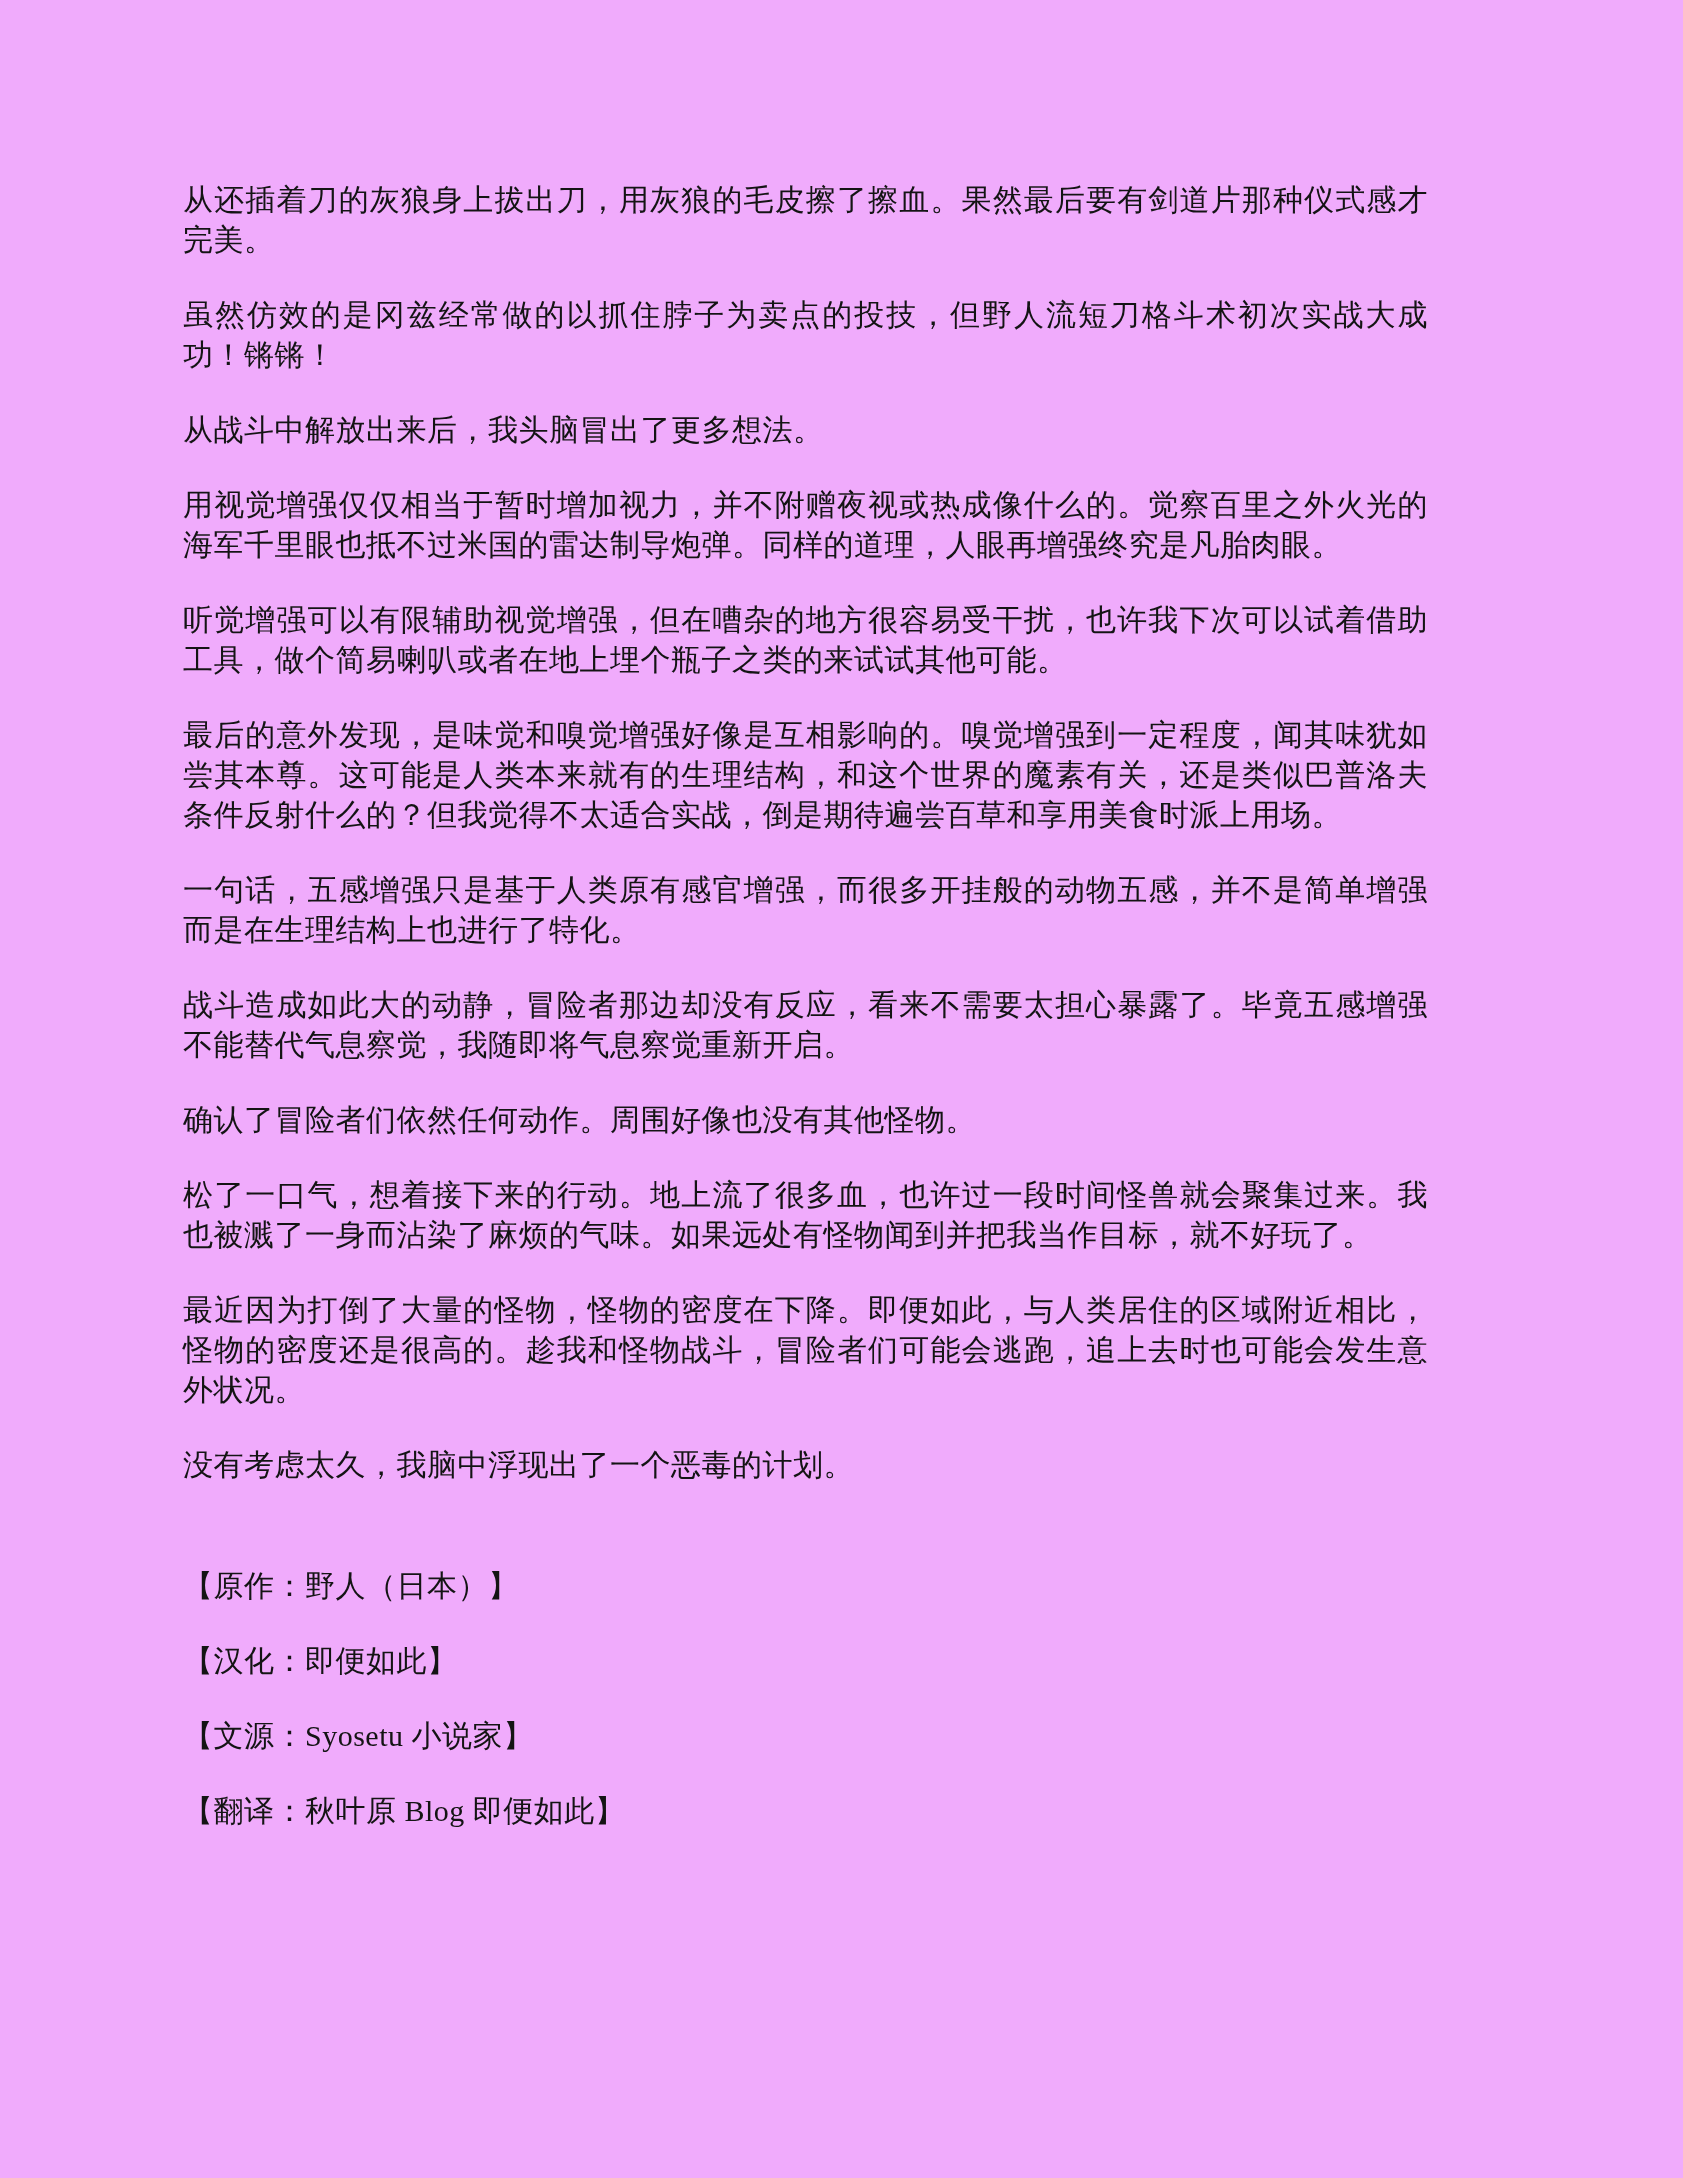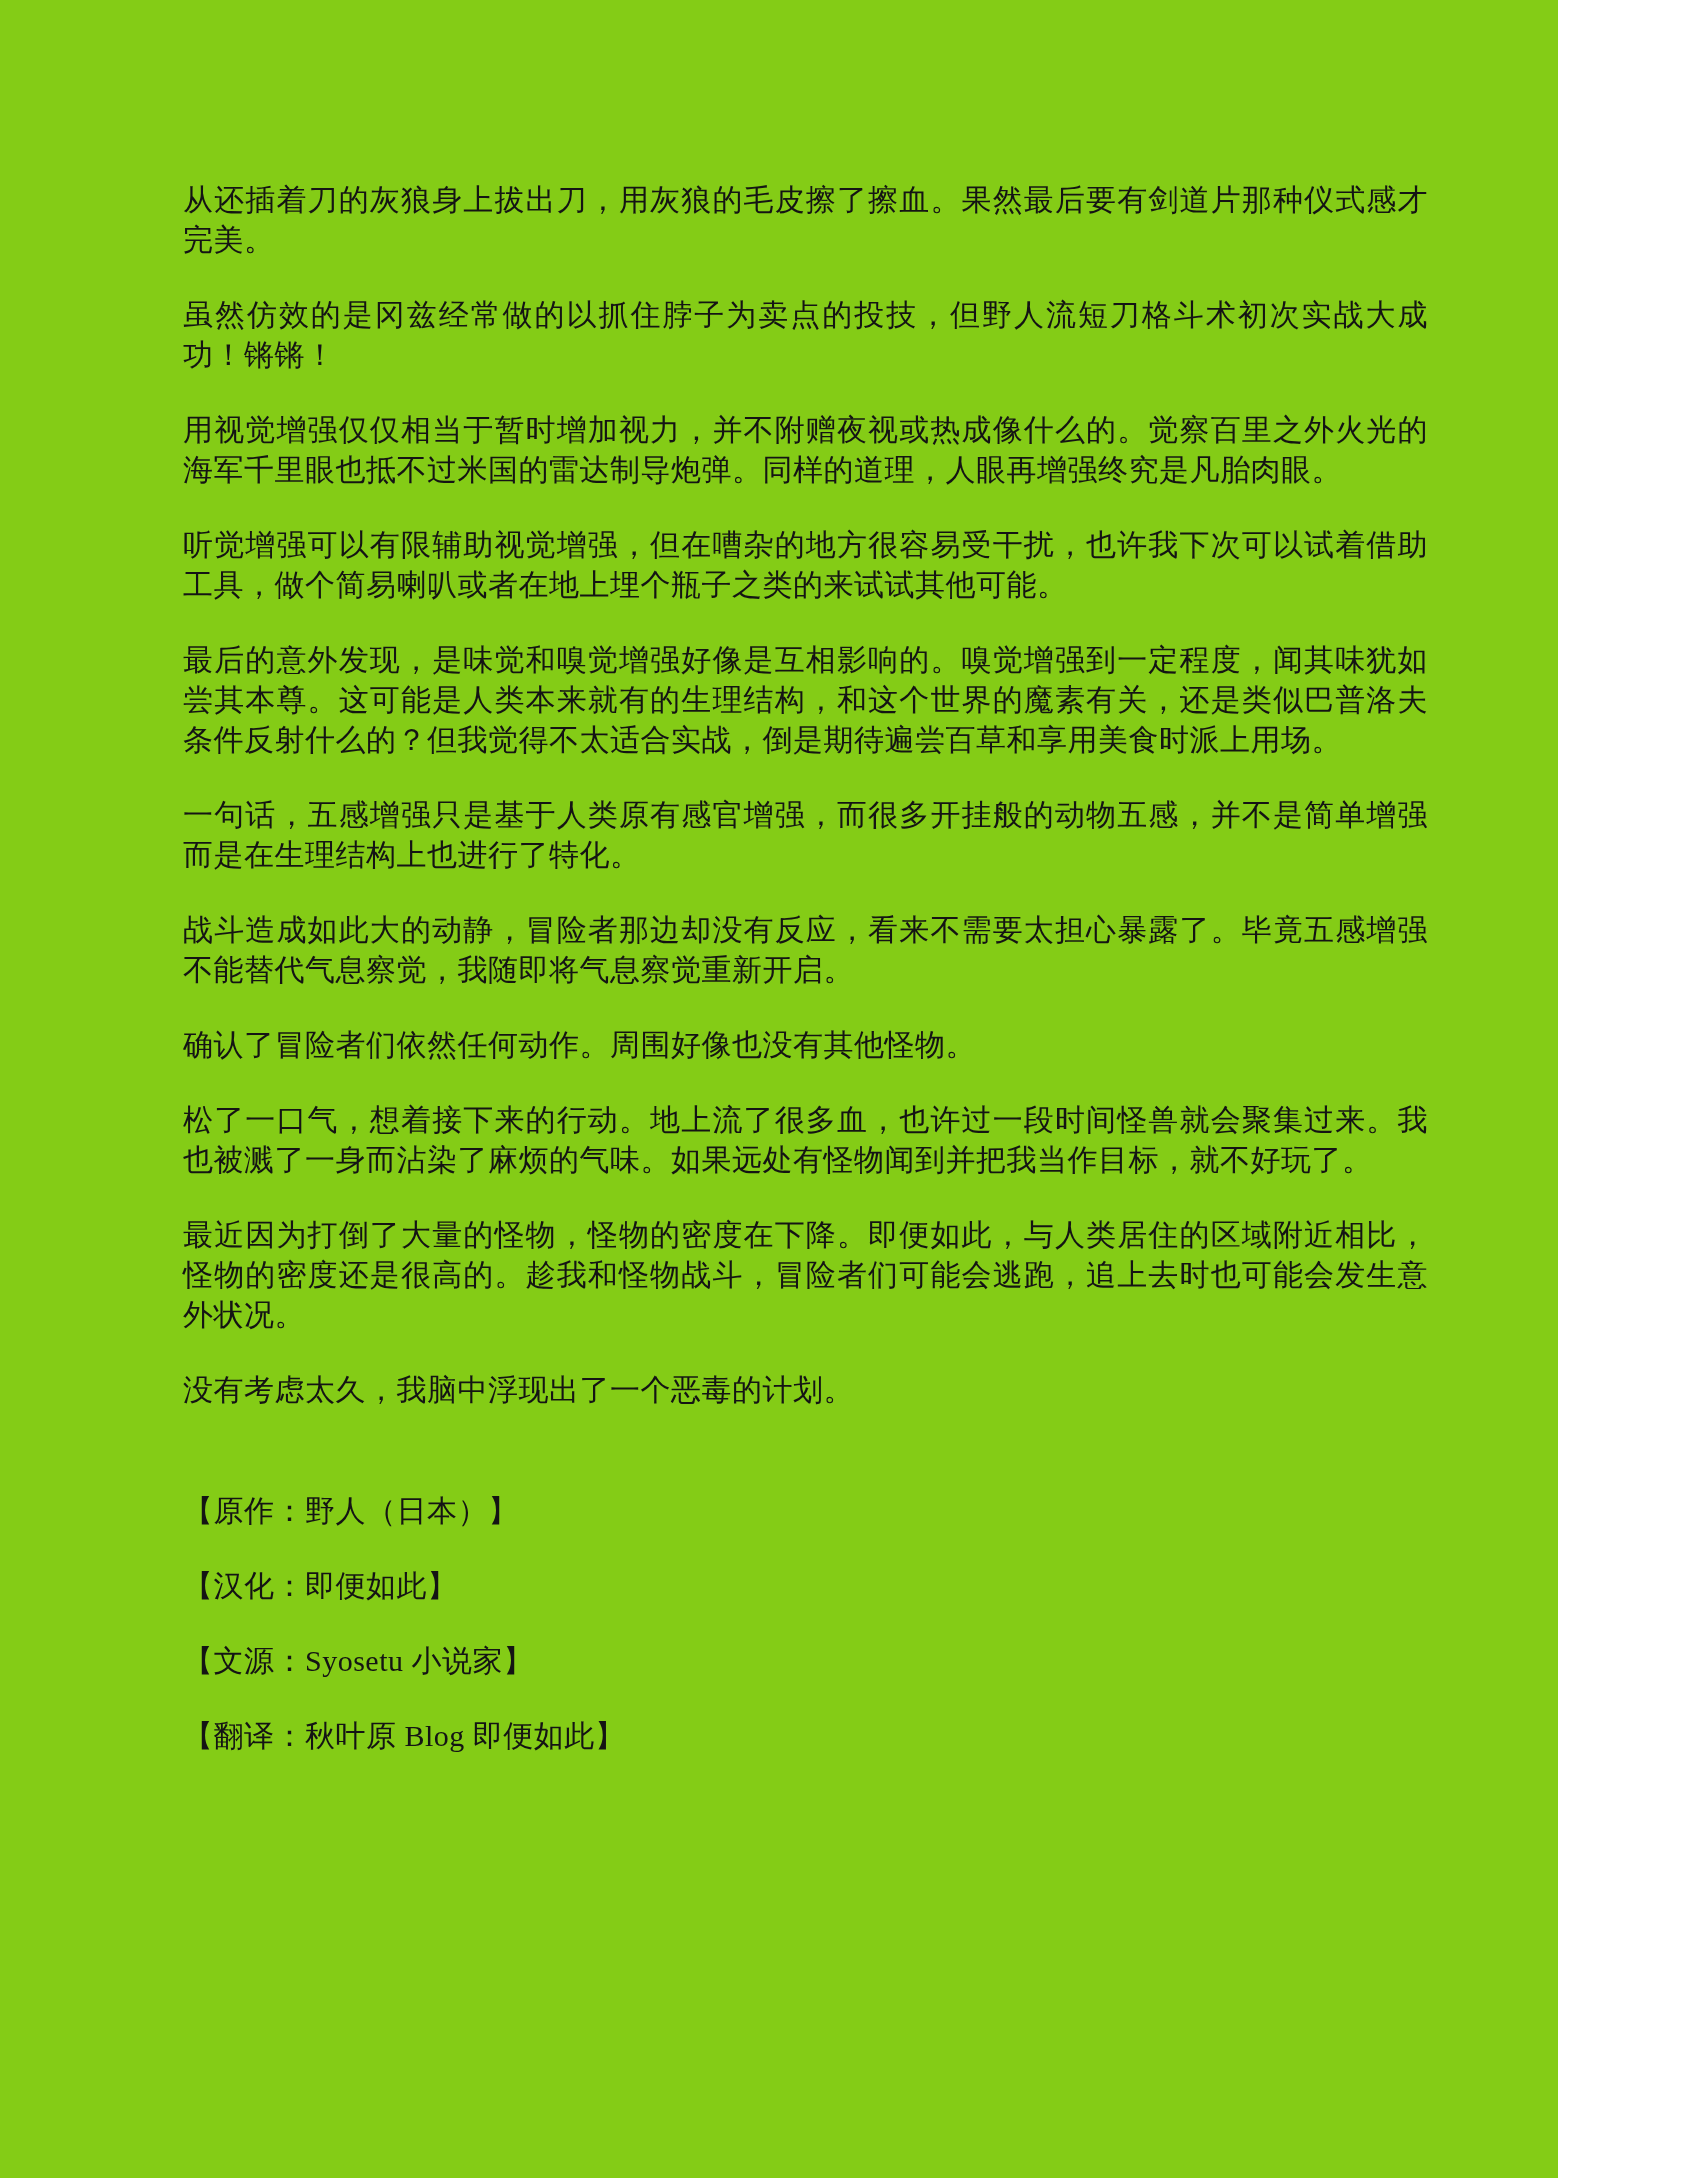--- a/index.html
+++ b/index.html
@@ -2,23 +2,23 @@
 <html><head>
 <meta charset="utf-8">
 <style>
   html, body {
     margin: 0;
     padding: 0;
     background: #ffffff;
   }
   .page {
     position: relative;
-    width: 1558px;
+    width: 1683px;
     height: 2178px;
-    background: #84cc16;
+    background: #f0abfc;
     overflow: hidden;
     font-family: "Liberation Serif", "DejaVu Serif", serif;
   }
   .content {
     position: absolute;
     left: 183px;
     top: 180px;
     width: 1245px;
     color: #141414;
   }
@@ -38,20 +38,21 @@
     text-align: left;
   }
 </style>
 </head>
 <body>
 
 <div class="page">
   <div class="content">
     <p class="para">从还插着刀的灰狼身上拔出刀，用灰狼的毛皮擦了擦血。果然最后要有剑道片那种仪式感才完美。</p>
     <p class="para">虽然仿效的是冈兹经常做的以抓住脖子为卖点的投技，但野人流短刀格斗术初次实战大成功！锵锵！</p>
+    <p class="para">从战斗中解放出来后，我头脑冒出了更多想法。</p>
     <p class="para">用视觉增强仅仅相当于暂时增加视力，并不附赠夜视或热成像什么的。觉察百里之外火光的海军千里眼也抵不过米国的雷达制导炮弹。同样的道理，人眼再增强终究是凡胎肉眼。</p>
     <p class="para">听觉增强可以有限辅助视觉增强，但在嘈杂的地方很容易受干扰，也许我下次可以试着借助工具，做个简易喇叭或者在地上埋个瓶子之类的来试试其他可能。</p>
     <p class="para">最后的意外发现，是味觉和嗅觉增强好像是互相影响的。嗅觉增强到一定程度，闻其味犹如尝其本尊。这可能是人类本来就有的生理结构，和这个世界的魔素有关，还是类似巴普洛夫条件反射什么的？但我觉得不太适合实战，倒是期待遍尝百草和享用美食时派上用场。</p>
     <p class="para">一句话，五感增强只是基于人类原有感官增强，而很多开挂般的动物五感，并不是简单增强而是在生理结构上也进行了特化。</p>
     <p class="para">战斗造成如此大的动静，冒险者那边却没有反应，看来不需要太担心暴露了。毕竟五感增强不能替代气息察觉，我随即将气息察觉重新开启。</p>
     <p class="para">确认了冒险者们依然任何动作。周围好像也没有其他怪物。</p>
     <p class="para">松了一口气，想着接下来的行动。地上流了很多血，也许过一段时间怪兽就会聚集过来。我也被溅了一身而沾染了麻烦的气味。如果远处有怪物闻到并把我当作目标，就不好玩了。</p>
     <p class="para">最近因为打倒了大量的怪物，怪物的密度在下降。即便如此，与人类居住的区域附近相比，怪物的密度还是很高的。趁我和怪物战斗，冒险者们可能会逃跑，追上去时也可能会发生意外状况。</p>
     <p class="para">没有考虑太久，我脑中浮现出了一个恶毒的计划。</p>
 

